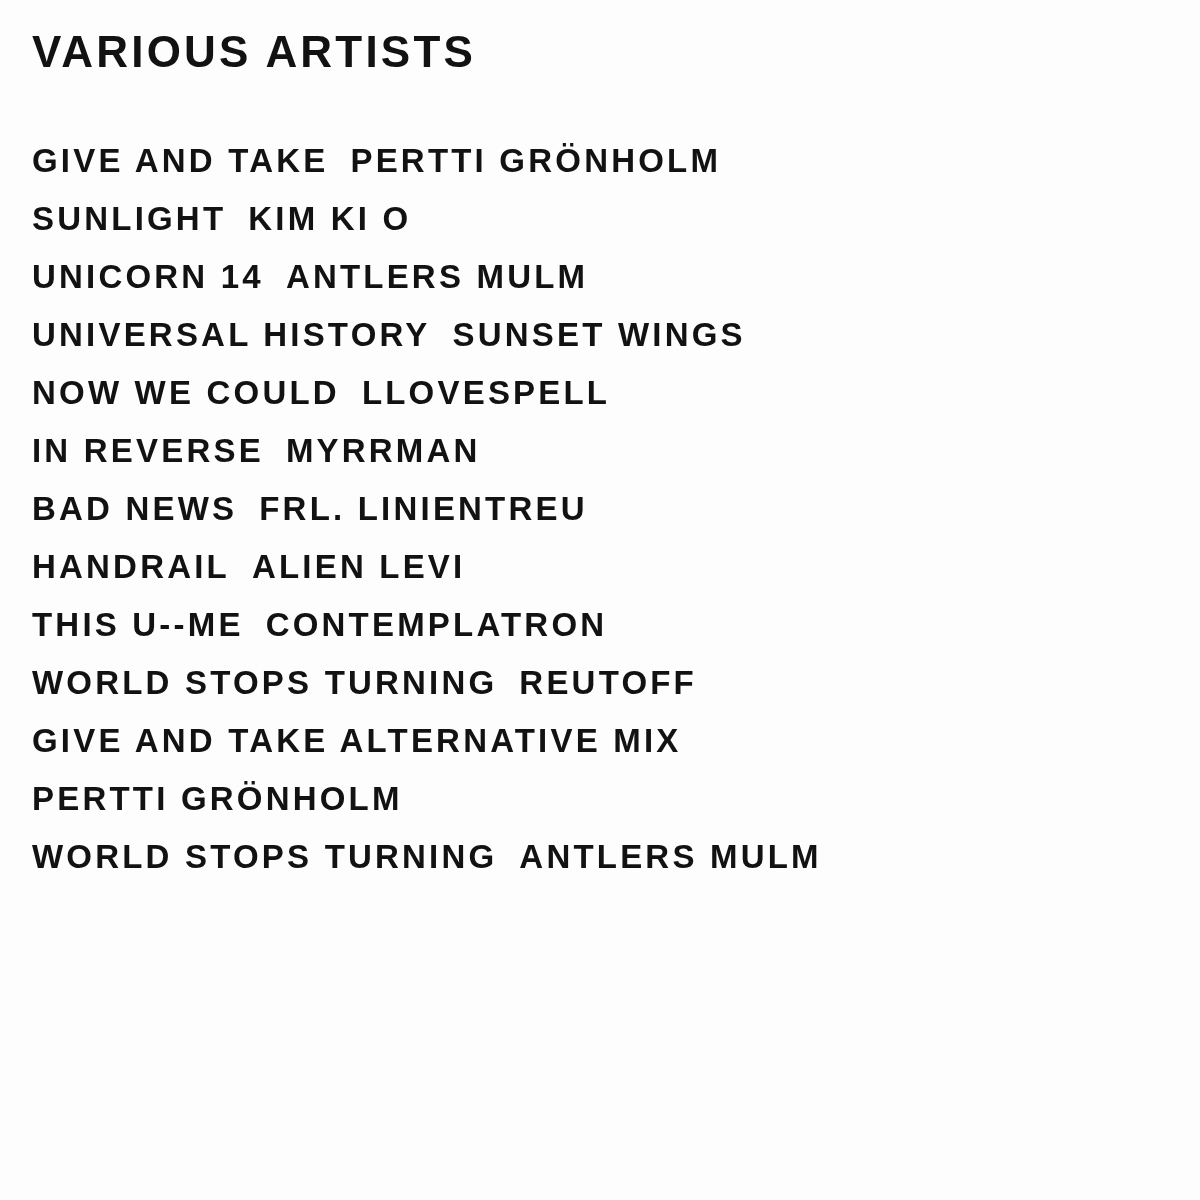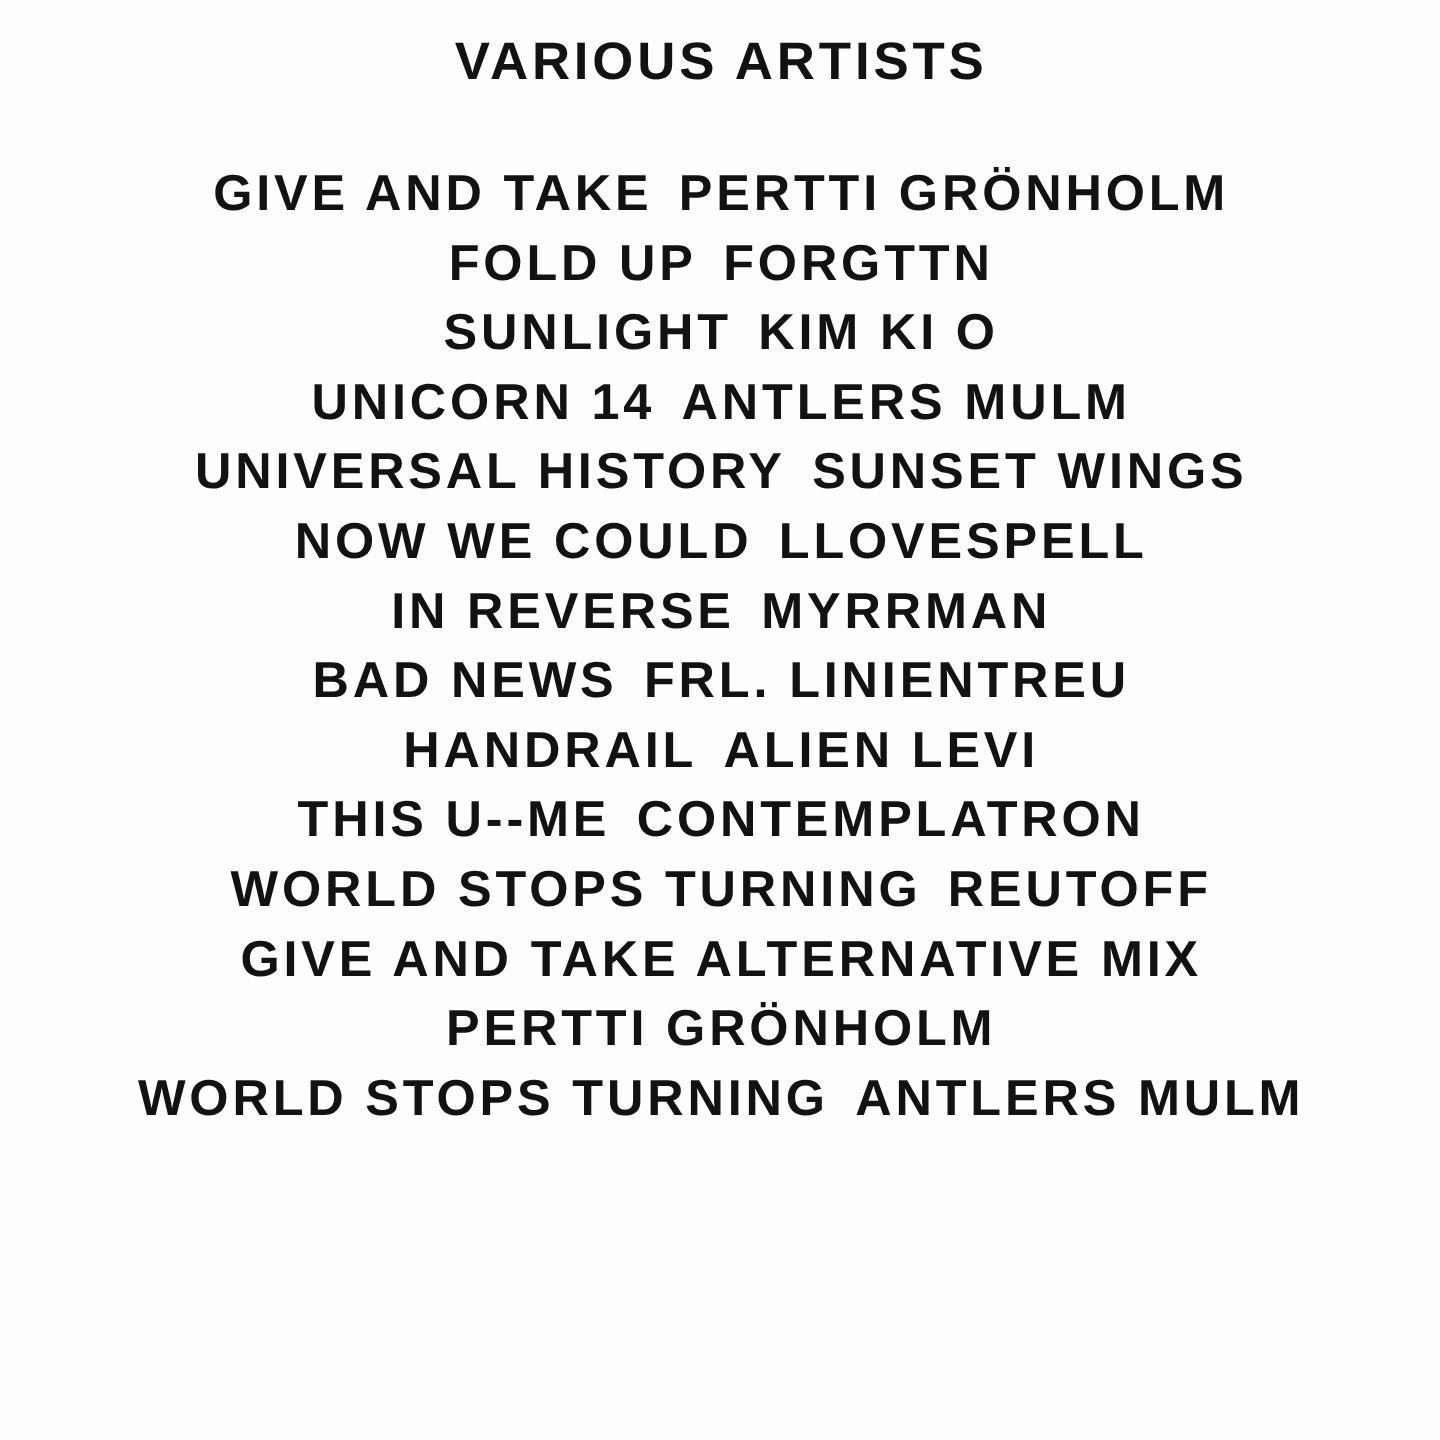--- a/index.html
+++ b/index.html
@@ -12,21 +12,20 @@
     background: #fdfdfd;
     font-family: "Liberation Sans", sans-serif;
     color: #121212;
     overflow: hidden;
   }
   .sleeve {
     box-sizing: border-box;
     width: 1200px;
     height: 1200px;
     padding: 24px 30px 0 32px;
-    text-align: center;
   }
   .header {
     margin-bottom: 6px;
   }
   .line {
     font-weight: 700;
     font-size: 45px;
     line-height: 58px;
     letter-spacing: 3.5px;
     white-space: nowrap;
@@ -34,21 +33,21 @@
   }
   .header .line {
     font-size: 44px;
     line-height: 56px;
     letter-spacing: 3.2px;
   }
   .spacer {
     height: 46px;
   }
   .tracklist .line {
-    font-size: 42px;
+    font-size: 33px;
     line-height: 58px;
     letter-spacing: 3.2px;
   }
   .gap {
     display: inline-block;
     width: 22px;
   }
 </style>
 </head>
 <body>
@@ -57,23 +56,20 @@
 
   <div class="header">
     <div class="line">VARIOUS ARTISTS</div>
   </div>
 
   <div class="spacer"></div>
 
   <div class="tracklist">
     <div class="line">
       <span>GIVE AND TAKE</span><span class="gap"></span><span>PERTTI GRÖNHOLM</span>
-    </div>
-    <div class="line">
-      <span>FOLD UP</span><span class="gap"></span><span>FORGTTN</span>
     </div>
     <div class="line">
       <span>SUNLIGHT</span><span class="gap"></span><span>KIM KI O</span>
     </div>
     <div class="line">
       <span>UNICORN 14</span><span class="gap"></span><span>ANTLERS MULM</span>
     </div>
     <div class="line">
       <span>UNIVERSAL HISTORY</span><span class="gap"></span><span>SUNSET WINGS</span>
     </div>

